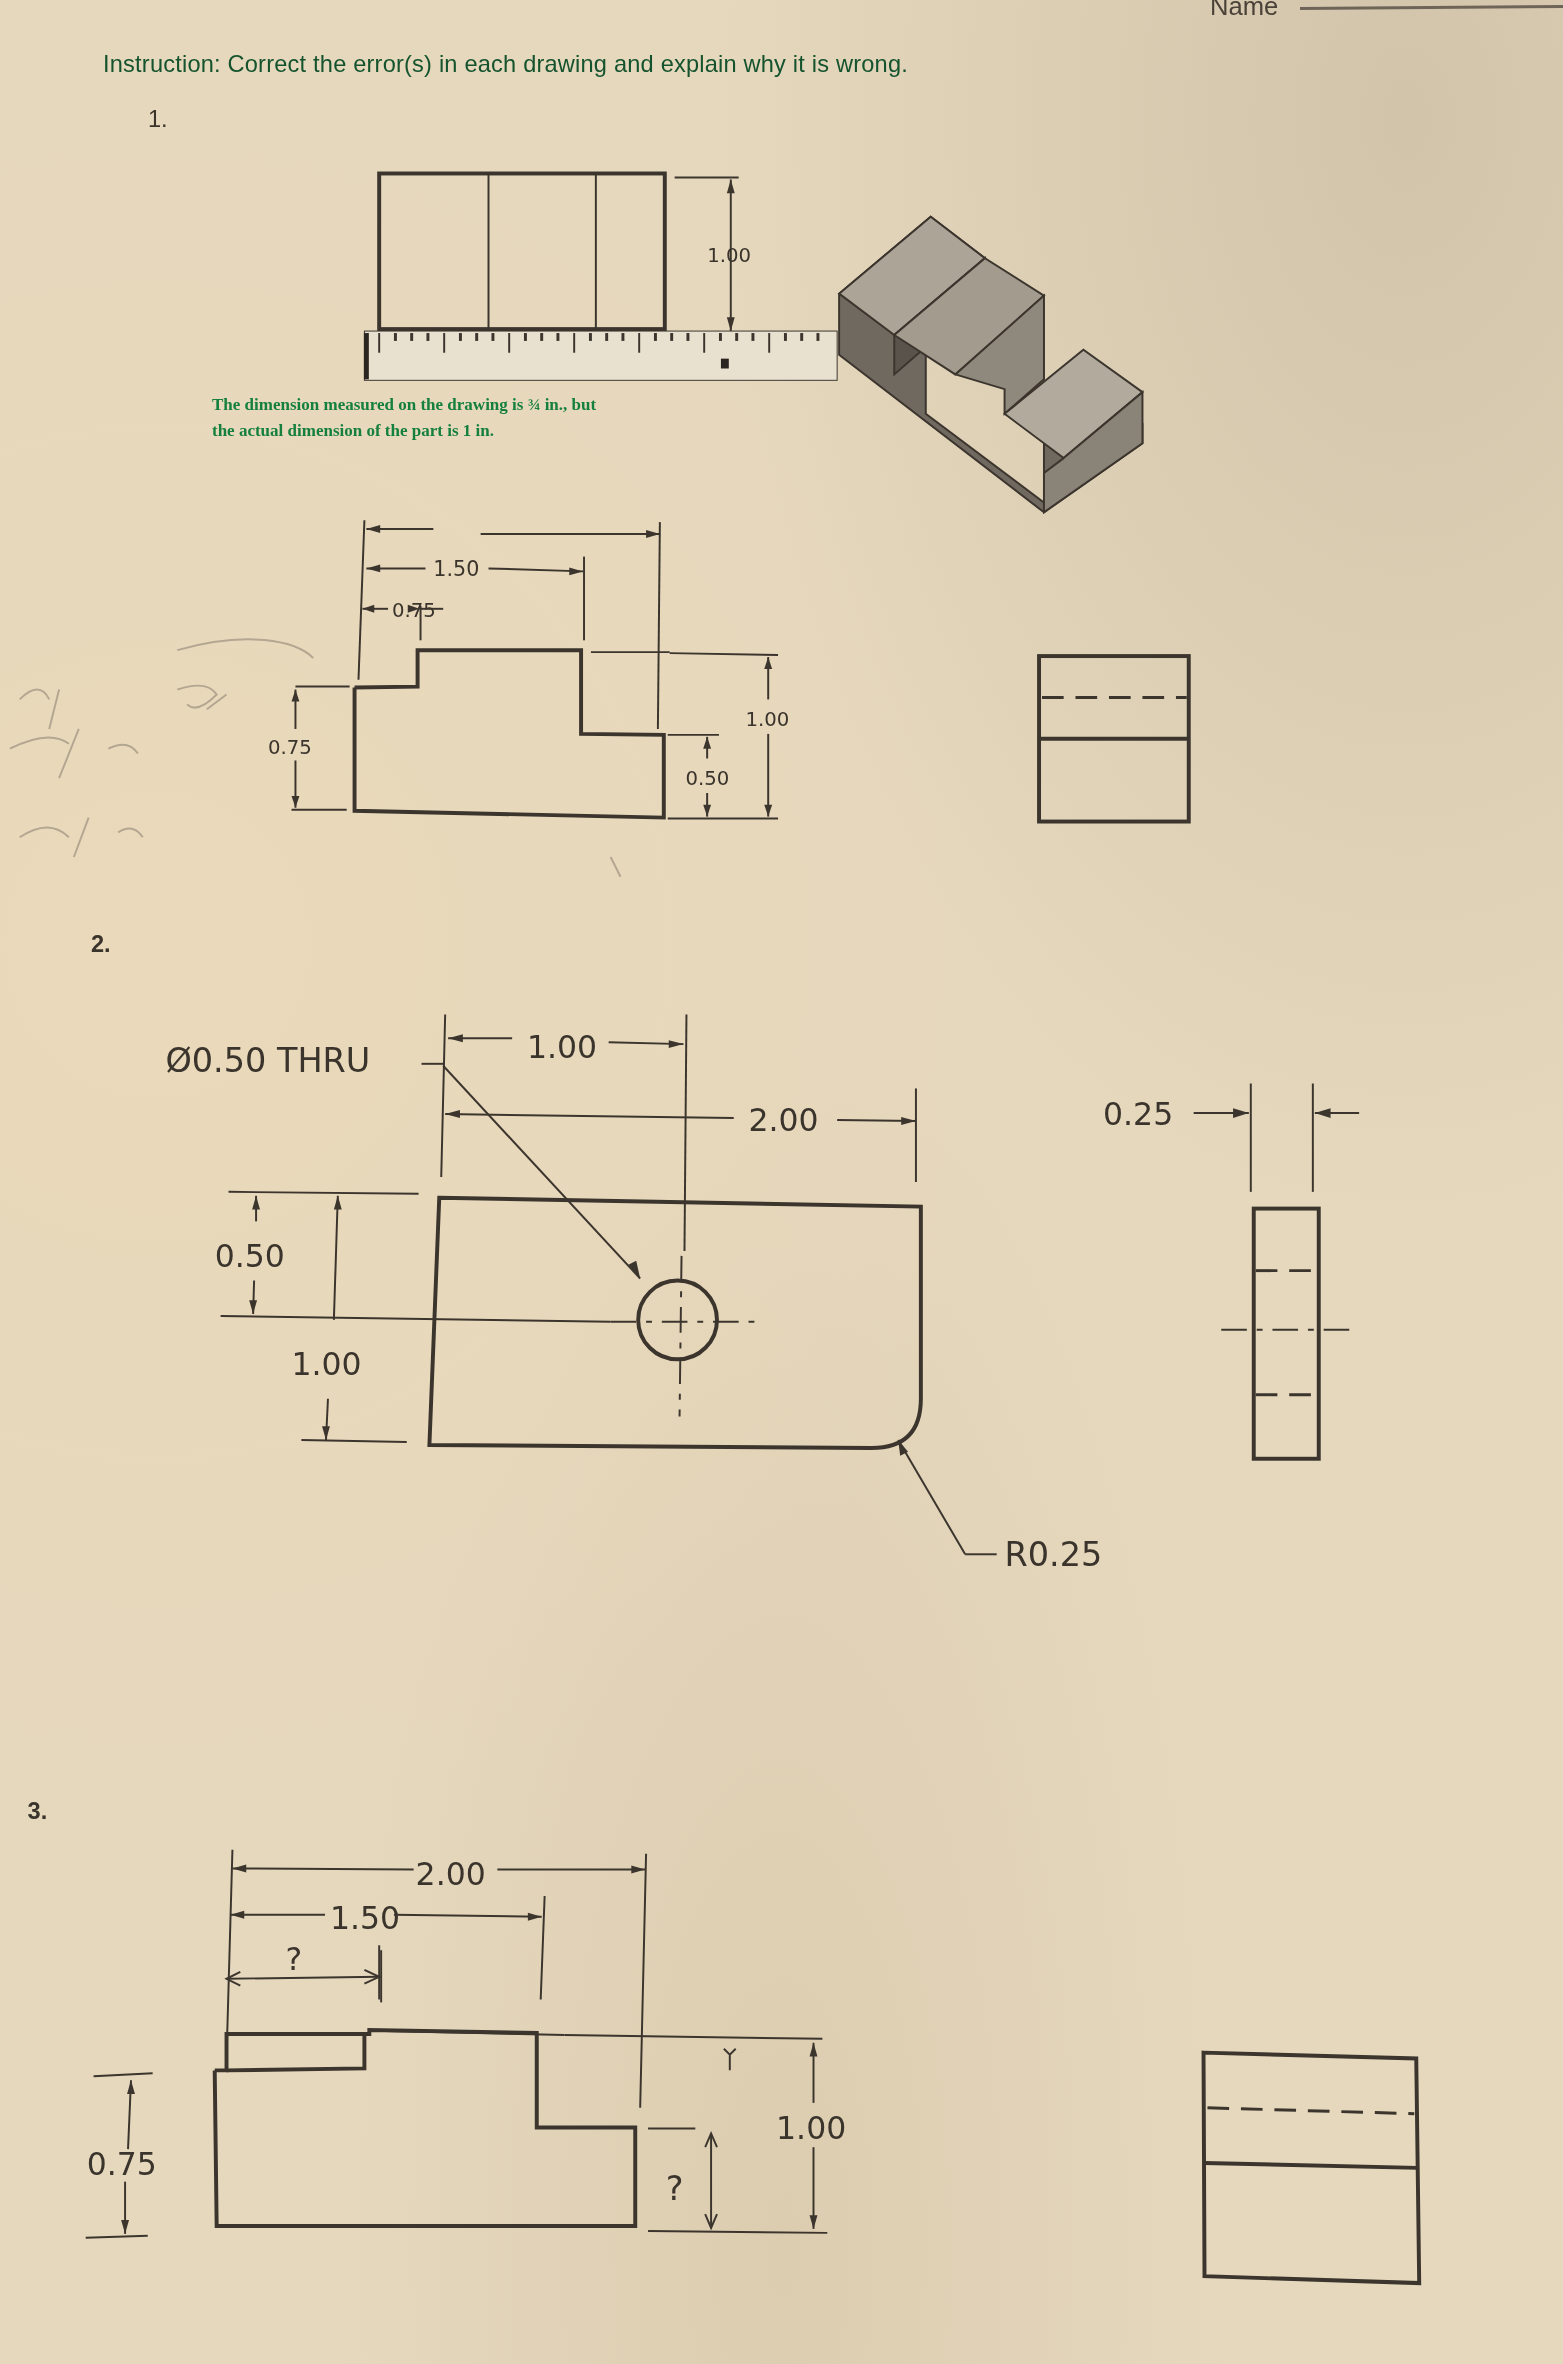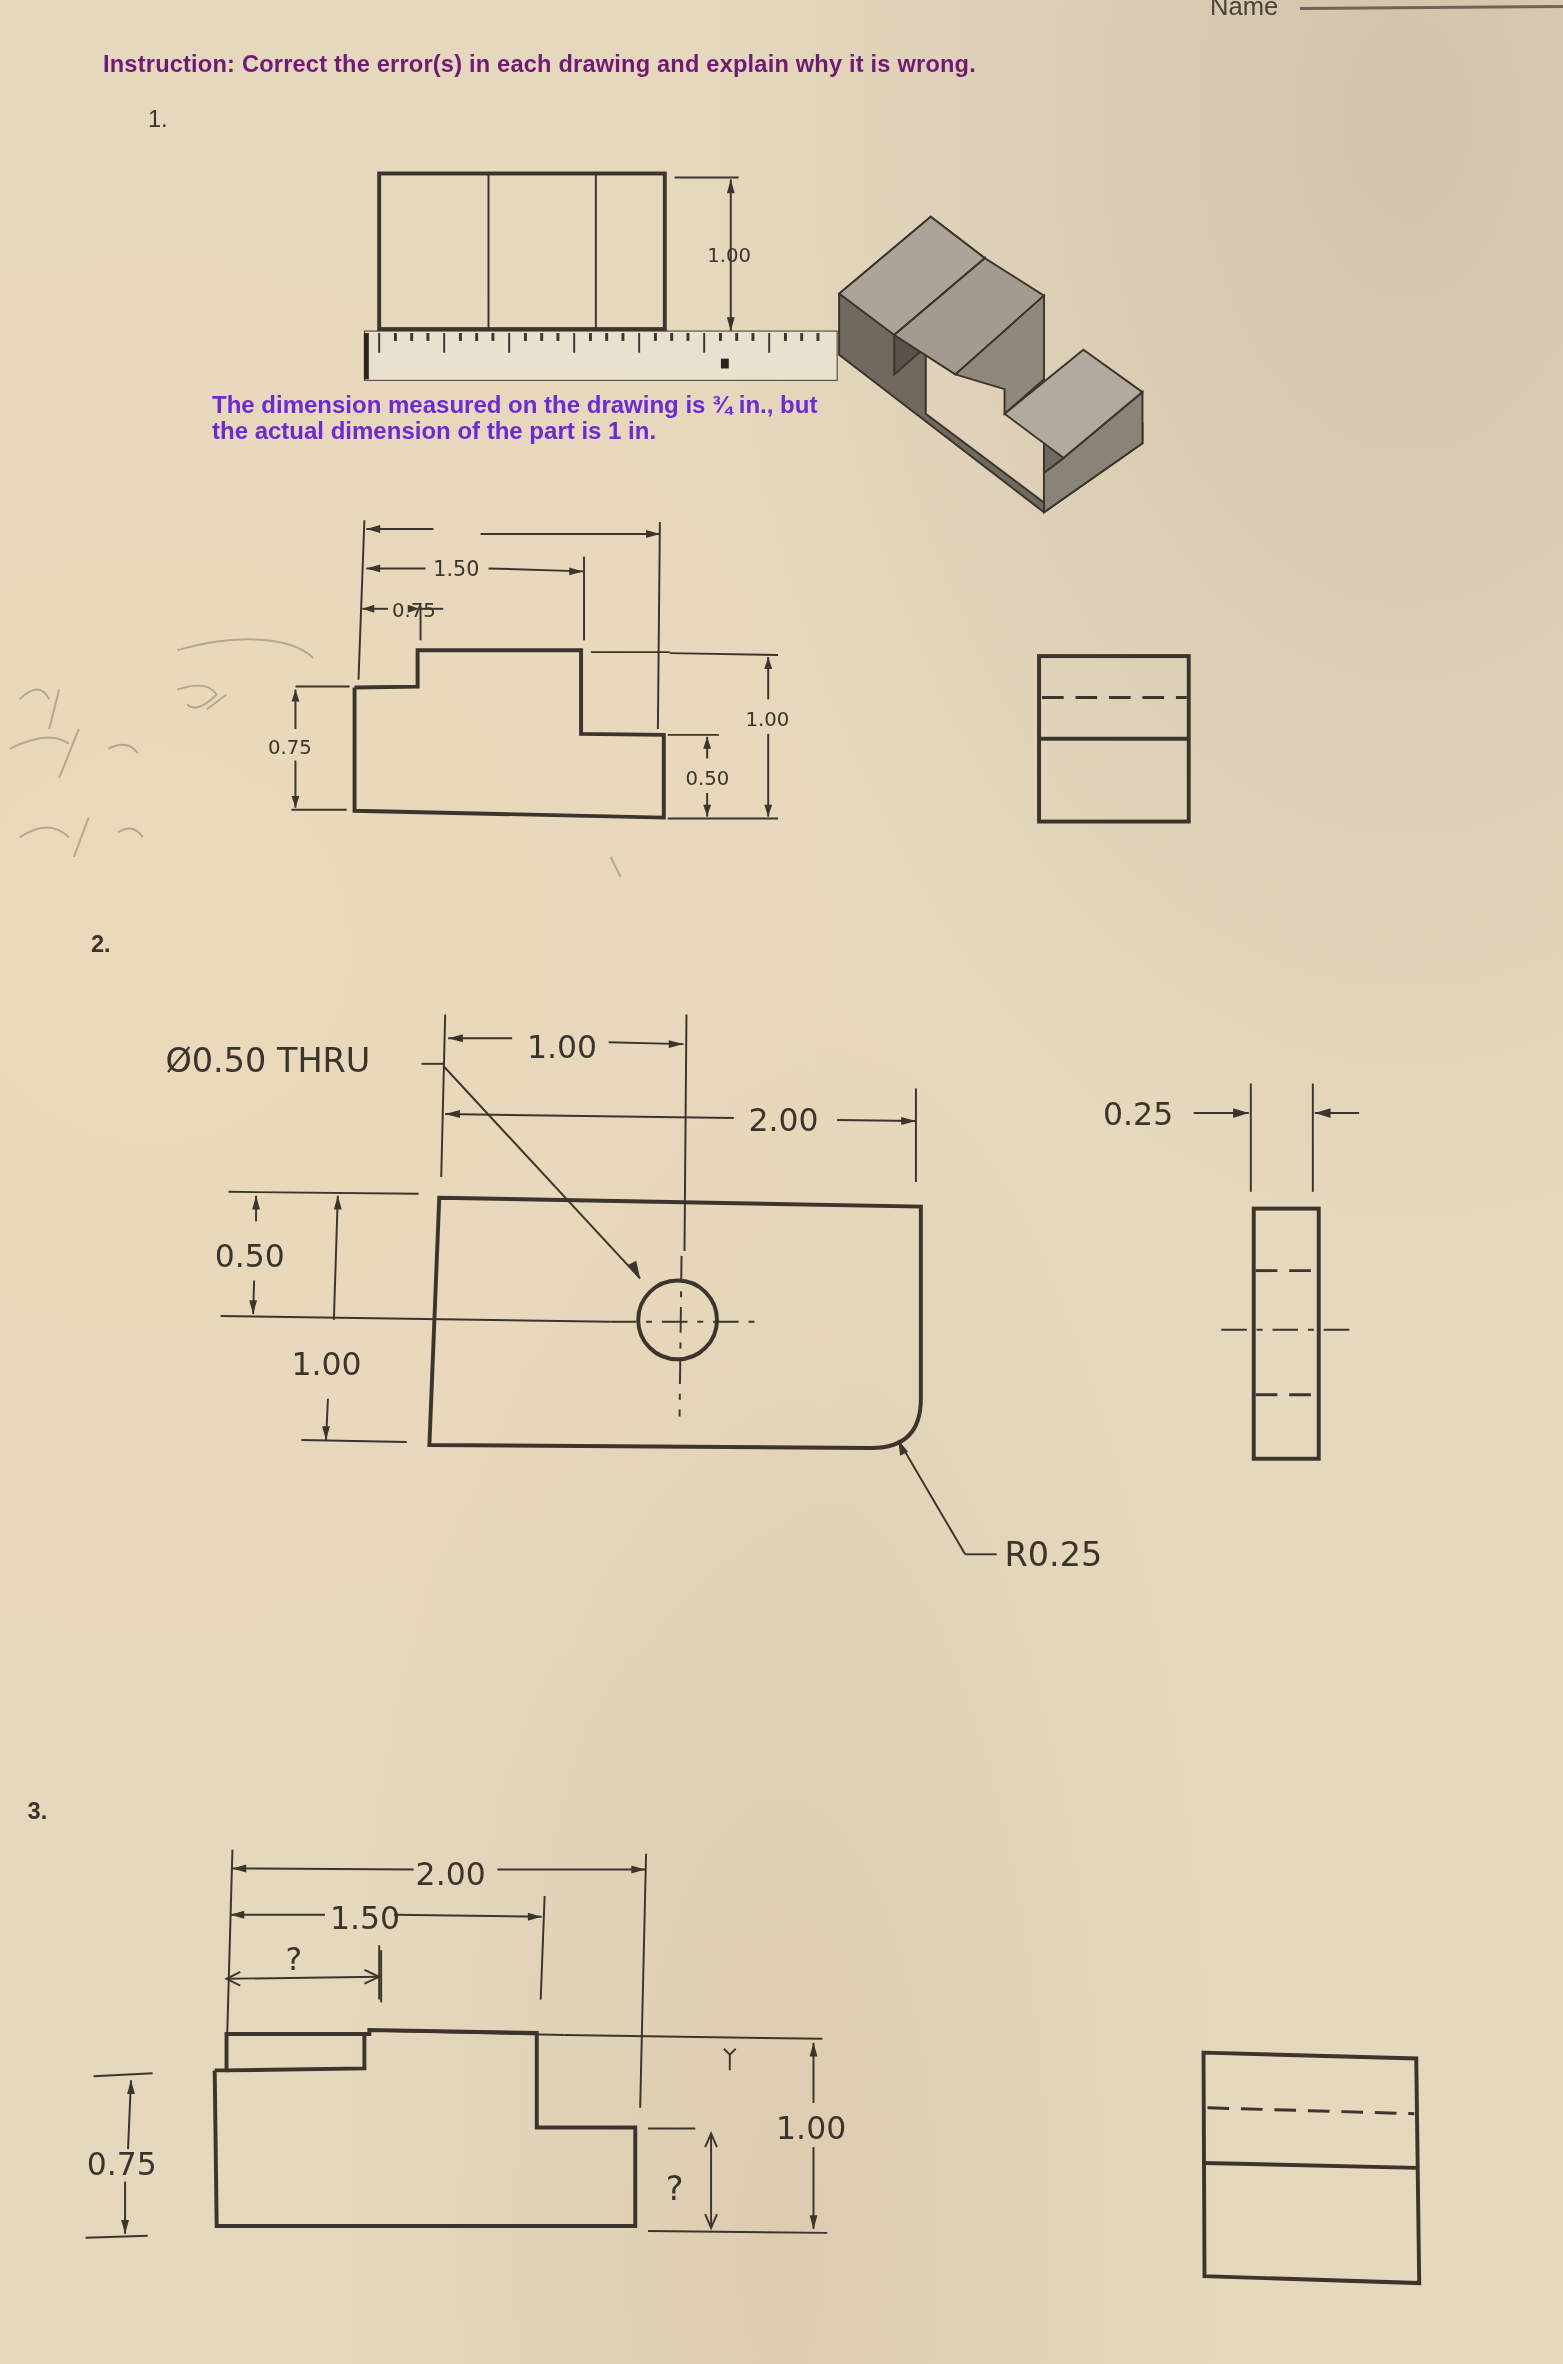--- a/index.html
+++ b/index.html
@@ -10,33 +10,33 @@
       radial-gradient(ellipse at 90% 5%, #d2c4aa 0%, rgba(210,196,170,0) 35%),
       radial-gradient(ellipse at 10% 40%, #ead9ba 0%, rgba(234,217,186,0) 45%),
       radial-gradient(ellipse at 50% 95%, #dccdb0 0%, rgba(220,205,176,0) 40%);
     position: relative;
     font-family: "Liberation Sans", sans-serif;
     color: #2f2a24;
   }
   .abs { position: absolute; }
   .name-label { left: 1210px; top: -7.9px; font-size: 25.6px; color: #4a4238; }
   .name-line { left: 1300px; top: 5.9px; width: 263px; height: 3px; background: #6e6558; transform: rotate(-0.4deg); }
-  .instruction { left: 103px; top: 51px; font-size: 23.6px; font-weight: bold; color: #701a75; letter-spacing: 0.2px; }
+  .instruction { left: 103px; top: 51px; font-size: 23.6px; font-weight: normal; color: #14532d; letter-spacing: 0.2px; }
   .qnum { font-size: 23.6px; font-weight: bold; color: #3a342c; }
   .q1 { left: 148px; top: 106px; font-weight: normal; }
   .q2 { left: 91px; top: 931px; }
   .q3 { left: 27.6px; top: 1798px; }
   svg { position: absolute; left: 0; top: 0; overflow: visible; }
   .ln { stroke: #3b352e; fill: none; }
   .thick { stroke-width: 4; }
   .thin { stroke-width: 2; }
   .dash { stroke-dasharray: 22 12; stroke-width: 3; }
   .center { stroke-dasharray: 26 10 6 10; stroke-width: 2; }
   .dimtxt { font-family: "DejaVu Sans", sans-serif; fill: #3a342c; }
-  .caption { left: 212px; top: 392px; font-size: 24px; font-weight: bold; color: #6d28d9; line-height: 25.6px; }
+  .caption { left: 212px; top: 392px; font-size: 17px; font-weight: bold; color: #15803d; line-height: 25.6px; font-family: Liberation Serif, serif; }
   .pencil { stroke: #8f8676; stroke-width: 2; fill: none; opacity: 0.6; }
 </style>
 </head>
 <body>
 
 <div class="abs name-label">Name</div>
 <div class="abs name-line"></div>
 <div class="abs instruction">Instruction: Correct the error(s) in each drawing and explain why it is wrong.</div>
 
 <div class="abs qnum q1">1.</div>

